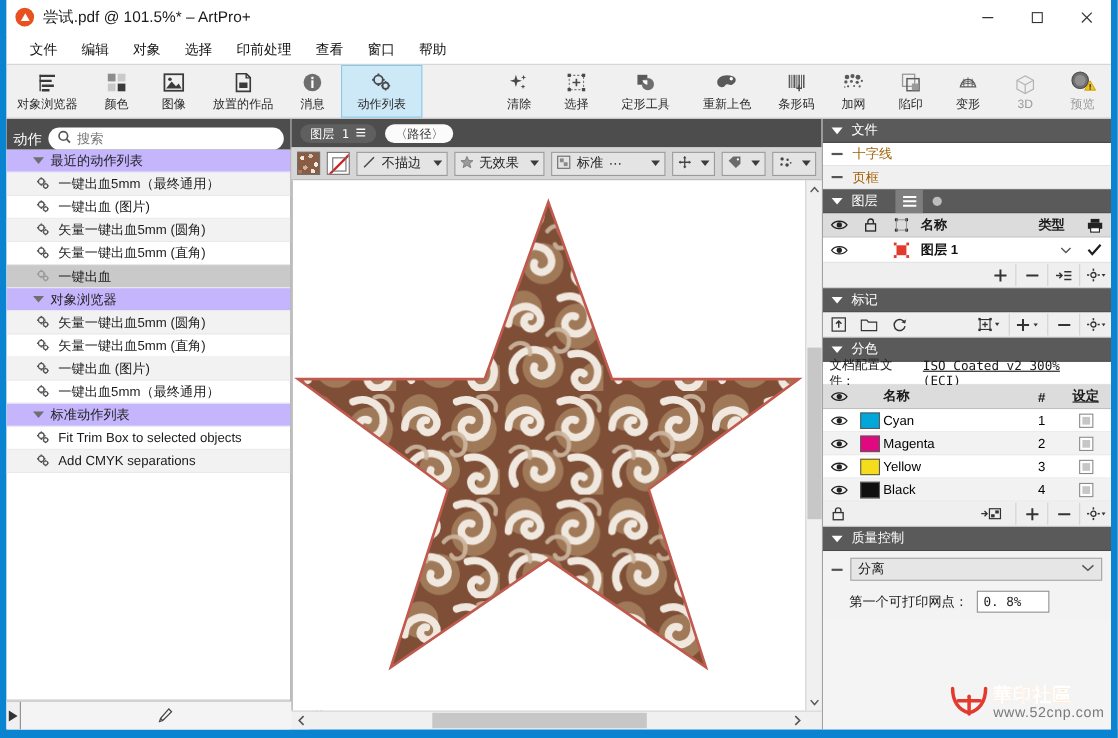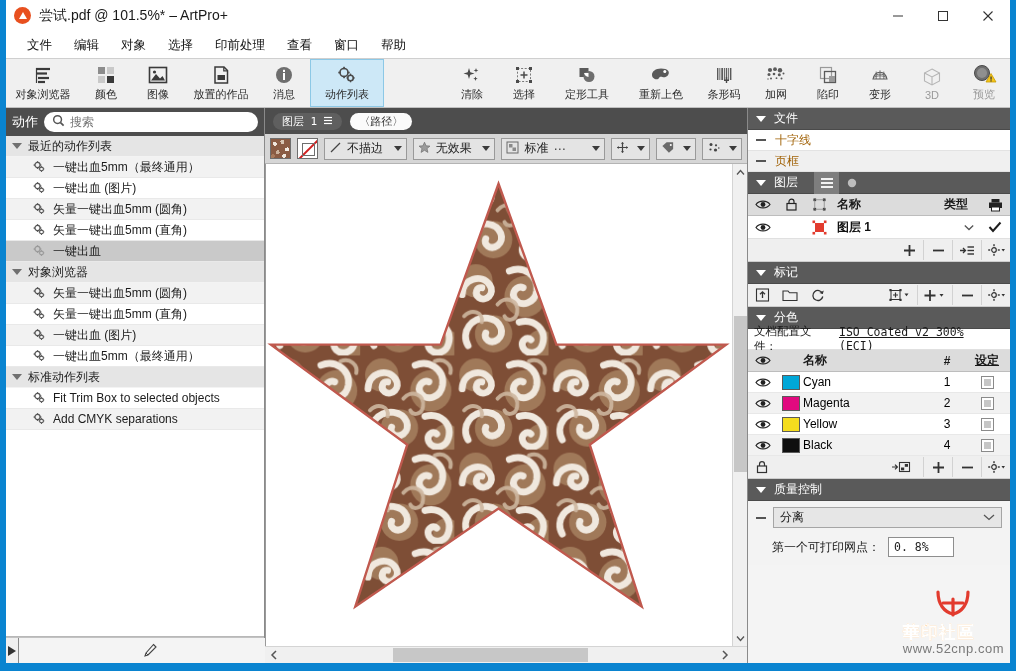--- a/index.html
+++ b/index.html
@@ -95,21 +95,21 @@
   
   .left {
     width: 259px; flex: 0 0 259px;
     display: flex; flex-direction: column;
     background: #ffffff;
     border-right: 1px solid #8a8a8a;
   }
   .actions-head {
     height: 28px; flex: 0 0 28px;
     background: #4d4d4d;
-    display: flex; align-items: center;
+    display: flex; align-items: flex-end;
     padding: 0 6px; gap: 6px;
   }
   .actions-head .ttl { color: #fff; font-size: 13px; white-space: nowrap; }
   .search-box {
     flex: 1 1 auto; height: 20px;
     background: #fff; border-radius: 10px;
     display: flex; align-items: center; gap: 5px;
     padding: 0 8px;
   }
   .search-box input {
@@ -117,21 +117,21 @@
     color: #555; width: 100%;
     font-family: "Liberation Sans", sans-serif;
     background: transparent;
   }
   .actions-list {
     flex: 1 1 auto; overflow: hidden;
     border-bottom: 1px solid #b8b8b8;
   }
   .grp-row {
     height: 21px; display: flex; align-items: center;
-    background: #e5e5e5; padding-left: 6px; gap: 6px;
+    background: #c4b5fd; padding-left: 24px; gap: 6px;
     border-bottom: 1px solid #f3f3f3;
   }
   .grp-row .tri {
     width: 0; height: 0;
     border-left: 5px solid transparent;
     border-right: 5px solid transparent;
     border-top: 6px solid #6f6f6f;
   }
   .grp-row .t { font-size: 12px; color: #222; }
   .act-row {
@@ -355,21 +355,20 @@
     display: flex; align-items: center; padding: 0 5px;
     font-size: 11.5px; color: #222;
     font-family: "DejaVu Sans Mono", monospace;
   }
   .right-fill { flex: 1 1 auto; background: #f4f4f4; }
   
   .watermark {
     position: absolute; right: 6px; bottom: 8px;
     display: flex; align-items: center; gap: 3px;
     pointer-events: none;
-    flex-direction: column;
   }
   .wm-text { display:flex; flex-direction:column; line-height:1; }
   .wm-main {
     font-size: 17px; font-weight: bold; color: #ff9c2a;
     -webkit-text-stroke: 0.5px #ffffff;
     letter-spacing: 1px;
   }
   .wm-sub { font-size: 13px; color: #7a7a7a; letter-spacing: .5px; margin-top:1px;}
   svg { shape-rendering: geometricPrecision; }
 </style>

